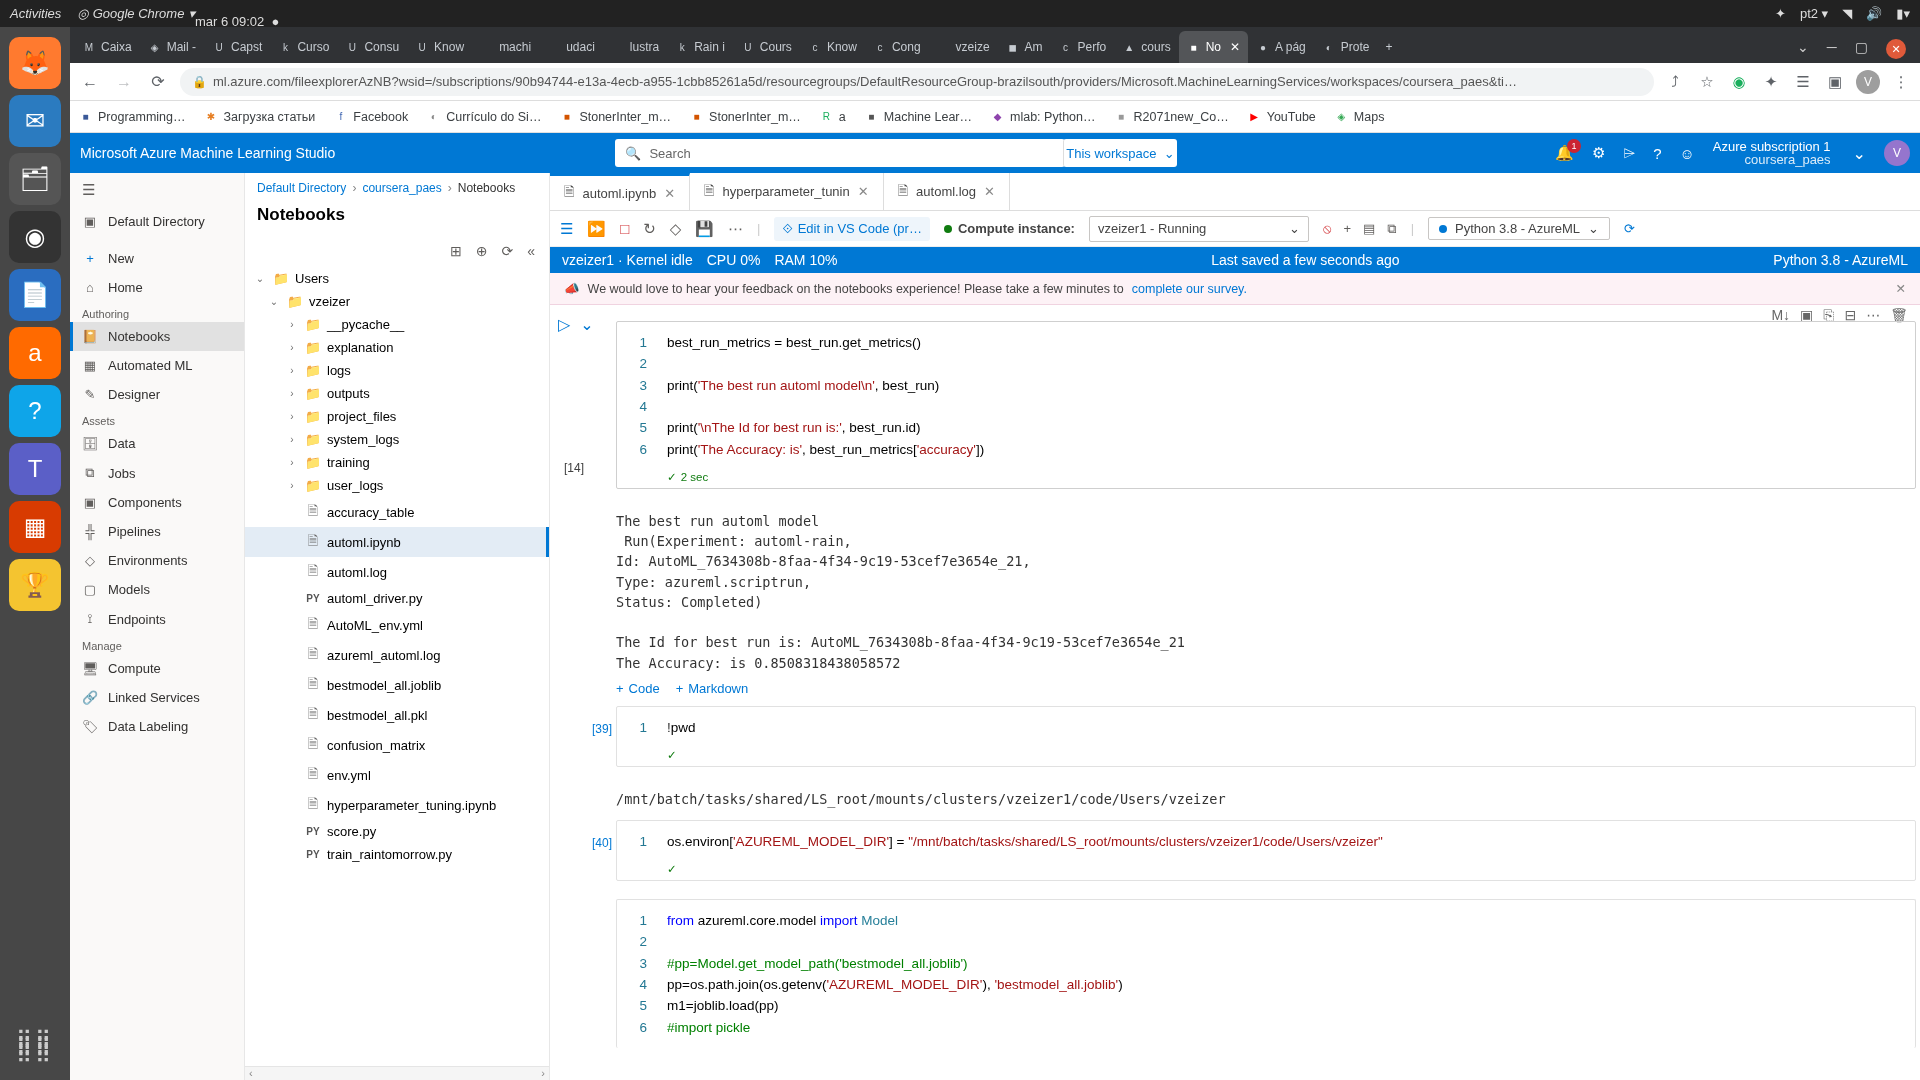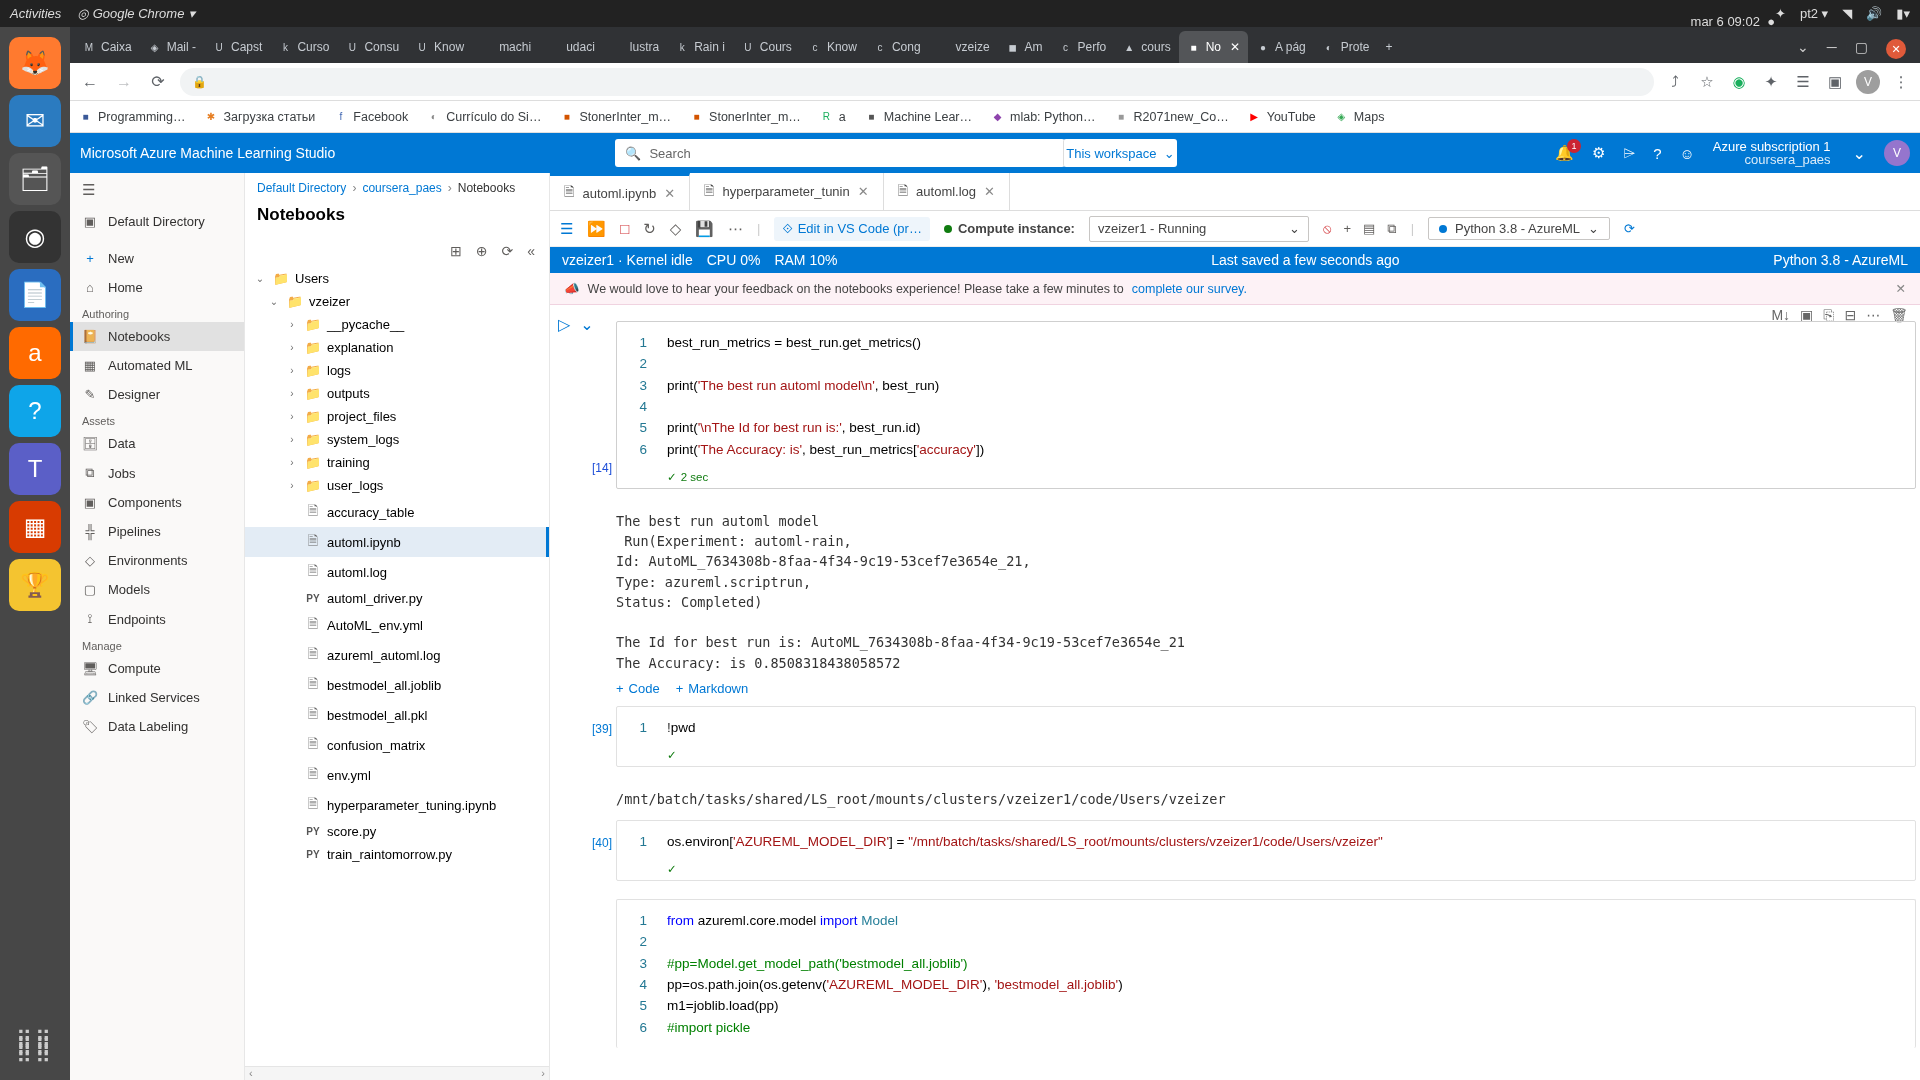--- a/index.html
+++ b/index.html
@@ -1,21 +1,21 @@
 <!DOCTYPE html>
 <html><head>
 <meta charset="utf-8">
 <style>
 * { margin: 0; padding: 0; box-sizing: border-box; font-family: "Segoe UI", Arial, sans-serif; }
 body { width: 1920px; height: 1080px; overflow: hidden; background: #f3f3f3; }
 
 
 .ubuntu-bar { height: 27px; background: #222; color: #ddd; display: flex; align-items: center; font-size: 13px; padding: 0 10px; }
 .ubuntu-bar .left { display: flex; gap: 16px; }
-.ubuntu-bar .center { flex: 1; text-align: right; margin-top: 16px; }
+.ubuntu-bar .center { flex: 1; text-align: left; margin-top: 16px; }
 .ubuntu-bar .right { display: flex; gap: 14px; align-items: center; }
 .ubuntu-bar .item { display: flex; align-items: center; gap: 4px; font-style: italic; }
 
 
 .dock { position: absolute; left: 0; top: 27px; width: 70px; height: calc(100% - 27px); background: rgba(40,40,40,0.85); display: flex; flex-direction: column; align-items: center; padding-top: 10px; gap: 6px; }
 .dock .app { width: 52px; height: 52px; border-radius: 10px; display: flex; align-items: center; justify-content: center; font-size: 24px; color: #fff; }
 .dock .firefox { background: #ff7a2f; }
 .dock .thunder { background: #2b7bc0; }
 .dock .files { background: #555; }
 .dock .spotify { background: #333; }
@@ -123,21 +123,21 @@
 
 .az-banner { background: #fdf2f6; border-bottom: 1px solid #f0d3e0; padding: 8px 14px; font-size: 12.5px; color: #444; display:flex; align-items:center; gap:8px;}
 .az-banner .link { color: #0078d4; }
 .az-banner .bic { color:#e3008c; }
 .az-banner .close {margin-left:auto; color:#888;}
 
 
 .az-notebook { flex: 1; overflow-y: auto; padding: 10px 4px 30px 8px; position: relative; background:#fff;}
 .cell { margin: 6px 0 18px 58px; border: 1px solid #e1e1e1; border-radius: 2px; position: relative; }
 .cell.codecell { }
-.cell .prompt { position: absolute; left: -53px; top: 88%; transform: translateY(-50%); font-size: 12px; color: #1d4ed8; width:48px; text-align:right;}
+.cell .prompt { position: absolute; left: -53px; top: 88%; transform: translateY(-50%); font-size: 12px; color: #404040; width:48px; text-align:left;}
 .cell .prompt2 { position:absolute; left:-53px; top:15px; font-size:12px; color:#0078d4; width:48px; text-align:right;}
 .cell .code { font-family: "Consolas", monospace; font-size: 13.5px; padding: 10px 10px 10px 50px; white-space: pre; line-height: 1.58; position: relative; }
 .cell .code .ln { position: absolute; left: 0; width: 38px; text-align: right; color: #237893; user-select: none; padding-right:8px; }
 .cell .status { font-size: 11.5px; color: #107c10; padding-left: 50px; display:flex; gap:4px; align-items:center; padding-bottom:4px;}
 .cell .status .chk { color:#107c10;}
 .output { margin: 4px 0 4px 58px; font-family: "Consolas", monospace; font-size: 13.5px; white-space: pre; color: #333; line-height: 1.5; padding:4px 0;}
 .top-cell-icons { position:absolute; right:6px; top:-2px; display:flex; gap:10px; padding:4px 6px; color:#666; font-size:14px;}
 .run-controls { position:absolute; left:8px; top:10px; display:flex; gap:10px; color:#0078d4;}
 
 .addcell { margin: 0 0 10px 58px; display: flex; gap: 16px; font-size: 13px; color: #0078d4; }
@@ -274,20 +274,21 @@
         <span class="close-win">✕</span>
       </div>
     </div>
 
   <div class="chrome-addr">
     <span class="nav-btn">←</span>
     <span class="nav-btn" style="opacity:.4">→</span>
     <span class="nav-btn">⟳</span>
     <div class="url">
       <span class="lock">🔒</span>
+      <span>ml.azure.com/fileexplorerAzNB?wsid=/subscriptions/90b94744-e13a-4ecb-a955-1cbb85261a5d/resourcegroups/DefaultResourceGroup-brazilsouth/providers/Microsoft.MachineLearningServices/workspaces/coursera_paes&amp;ti…</span>
     </div>
     <span class="icon-btn">⤴</span>
     <span class="icon-btn">☆</span>
     <span class="icon-btn" style="color:#1aaf5d">◉</span>
     <span class="icon-btn">✦</span>
     <span class="icon-btn">☰</span>
     <span class="icon-btn">▣</span>
     <div class="avatar">V</div>
     <span class="icon-btn">⋮</span>
   </div>

